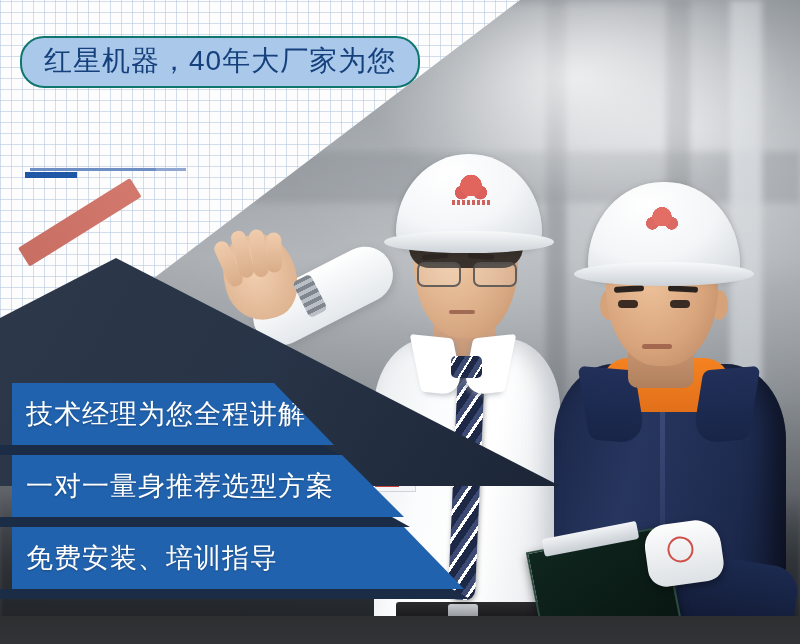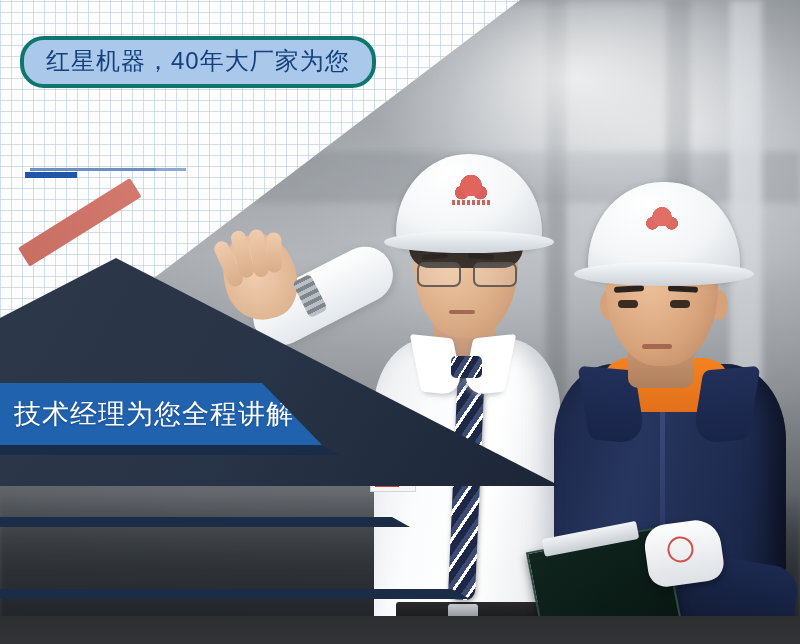--- a/index.html
+++ b/index.html
@@ -270,24 +270,24 @@
     background:linear-gradient(90deg,#c86e62,#d2786c);
     transform:rotate(-32deg); transform-origin:0 0;
     border-radius:2px;
   }
 
   
   .badge-pill {
     position:absolute; left:20px; top:36px;
     padding:9px 22px 11px 22px;
     background:#a9c8ea;
-    border:4px solid #0f766e;
+    border:2px solid #0f766e;
     border-radius:24px;
     color:#15407c;
-    font-size:24px;
+    font-size:28px;
     letter-spacing:1px;
     line-height:1;
     white-space:nowrap;
     font-weight:400;
   }
 
   
   .headline {
     position:absolute; left:16px; top:94px;
     font-size:56px;
@@ -307,21 +307,21 @@
     background:#8fa7d1;
   }
   .rule-bottom {
     position:absolute; left:25px; top:172px; width:52px; height:6px;
     background:#1f57a6;
   }
 
   
   .bars { position:absolute; left:0; top:383px; width:800px; height:261px; }
   .bar {
-    position:absolute; left:0;
+    position:absolute; left:12px;
     height:62px;
     background:#2162ae;
     color:#ffffff;
     display:flex; align-items:center;
     padding-left:14px;
     font-size:27px;
     letter-spacing:1px;
     white-space:nowrap;
   }
   .bar .bar-label { line-height:1; text-shadow:0 1px 2px rgba(0,0,0,.25); }
@@ -421,17 +421,23 @@
   <div class="rule-bottom"></div>
 
   <div class="bars">
     <div class="barshadow" id="shadow-1"></div>
     <div class="barshadow" id="shadow-2"></div>
     <div class="barshadow" id="shadow-3"></div>
 
     <div class="bar" id="bar-1">
       <span class="bar-label">技术经理为您全程讲解</span>
     </div>
+    <div class="bar" id="bar-2">
+      <span class="bar-label">一对一量身推荐选型方案</span>
+    </div>
+    <div class="bar" id="bar-3">
+      <span class="bar-label">免费安装、培训指导</span>
+    </div>
   </div>
 
   <div class="floorstrip"></div>
 
 </div>
 
 </body></html>

